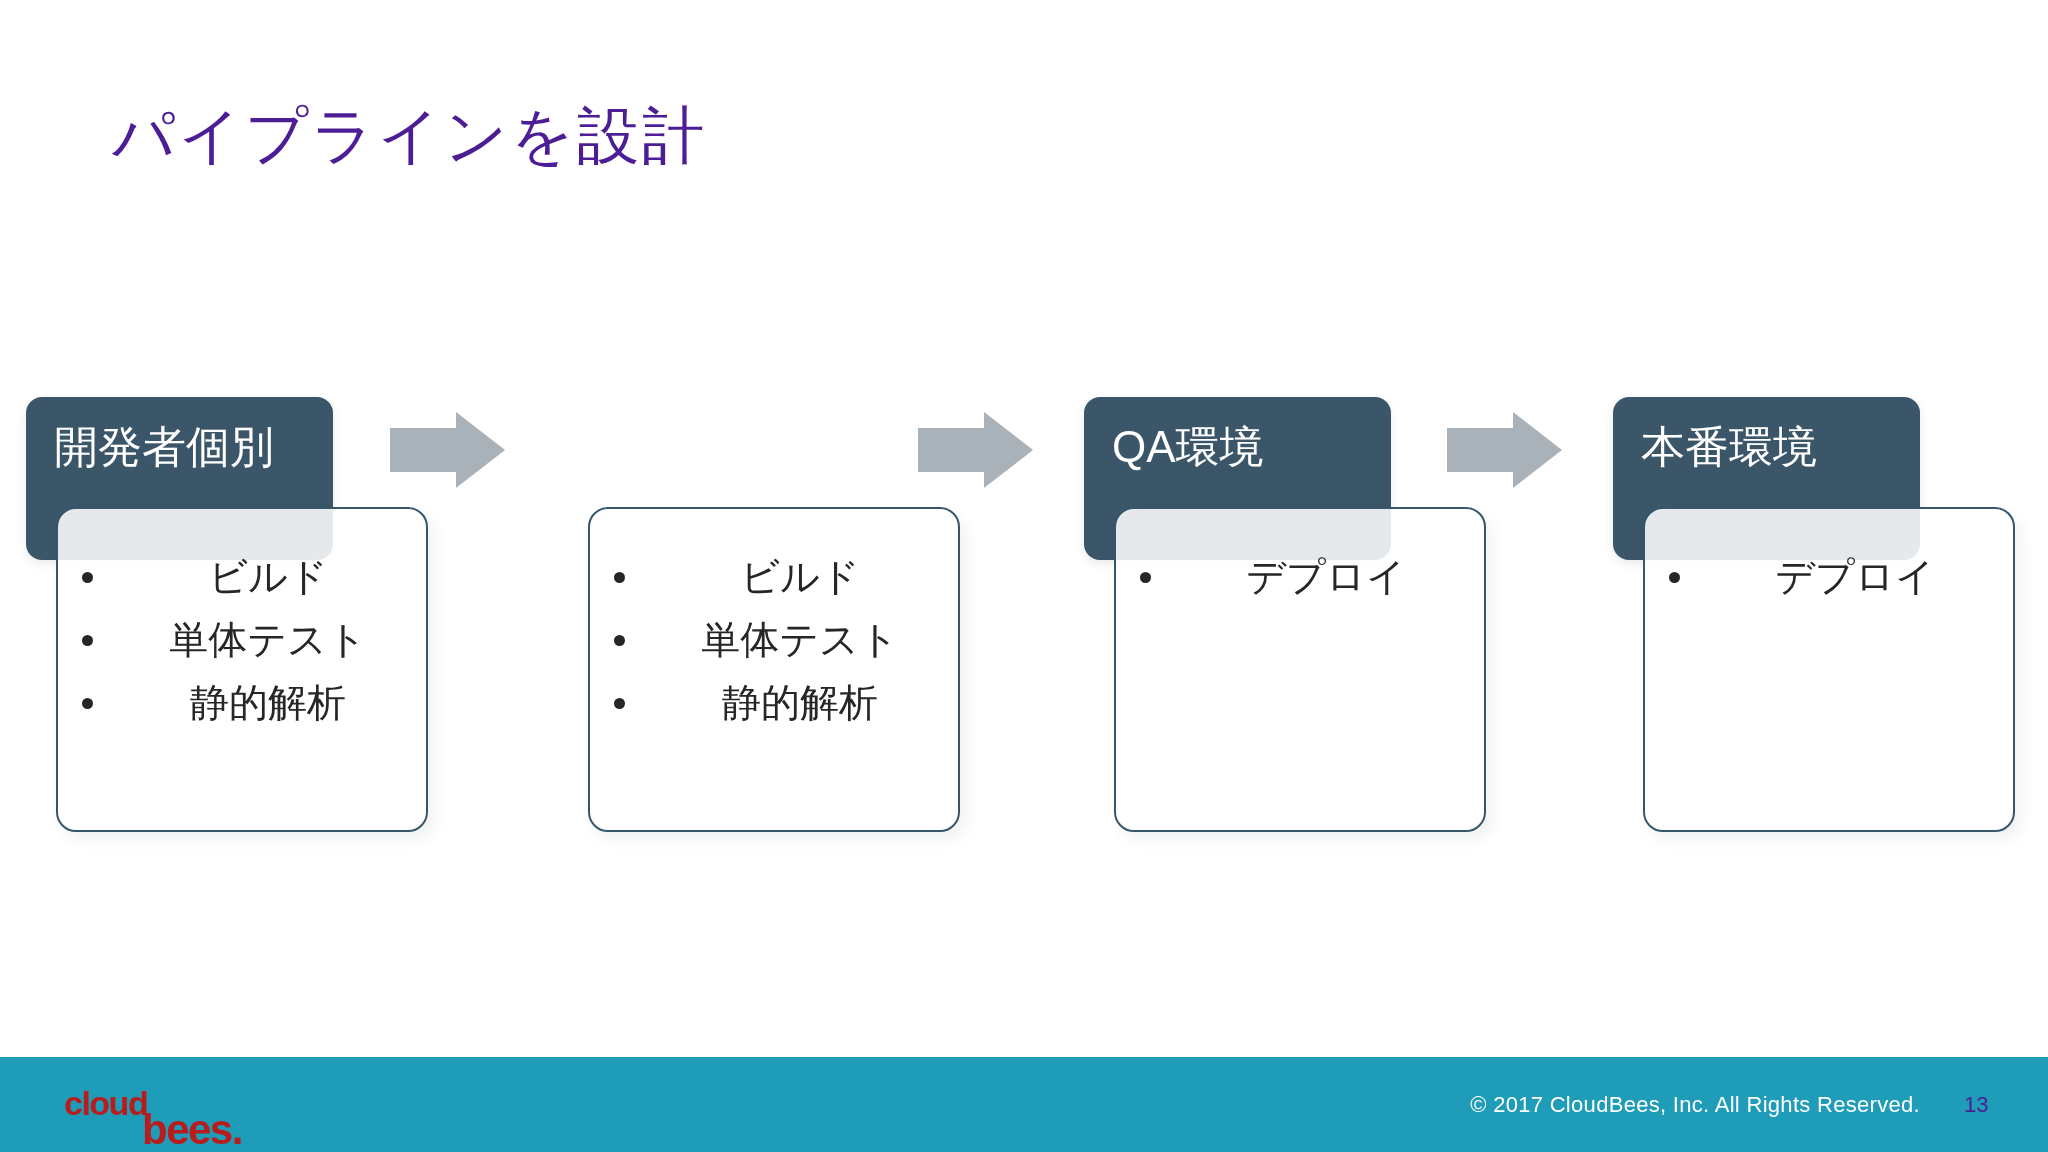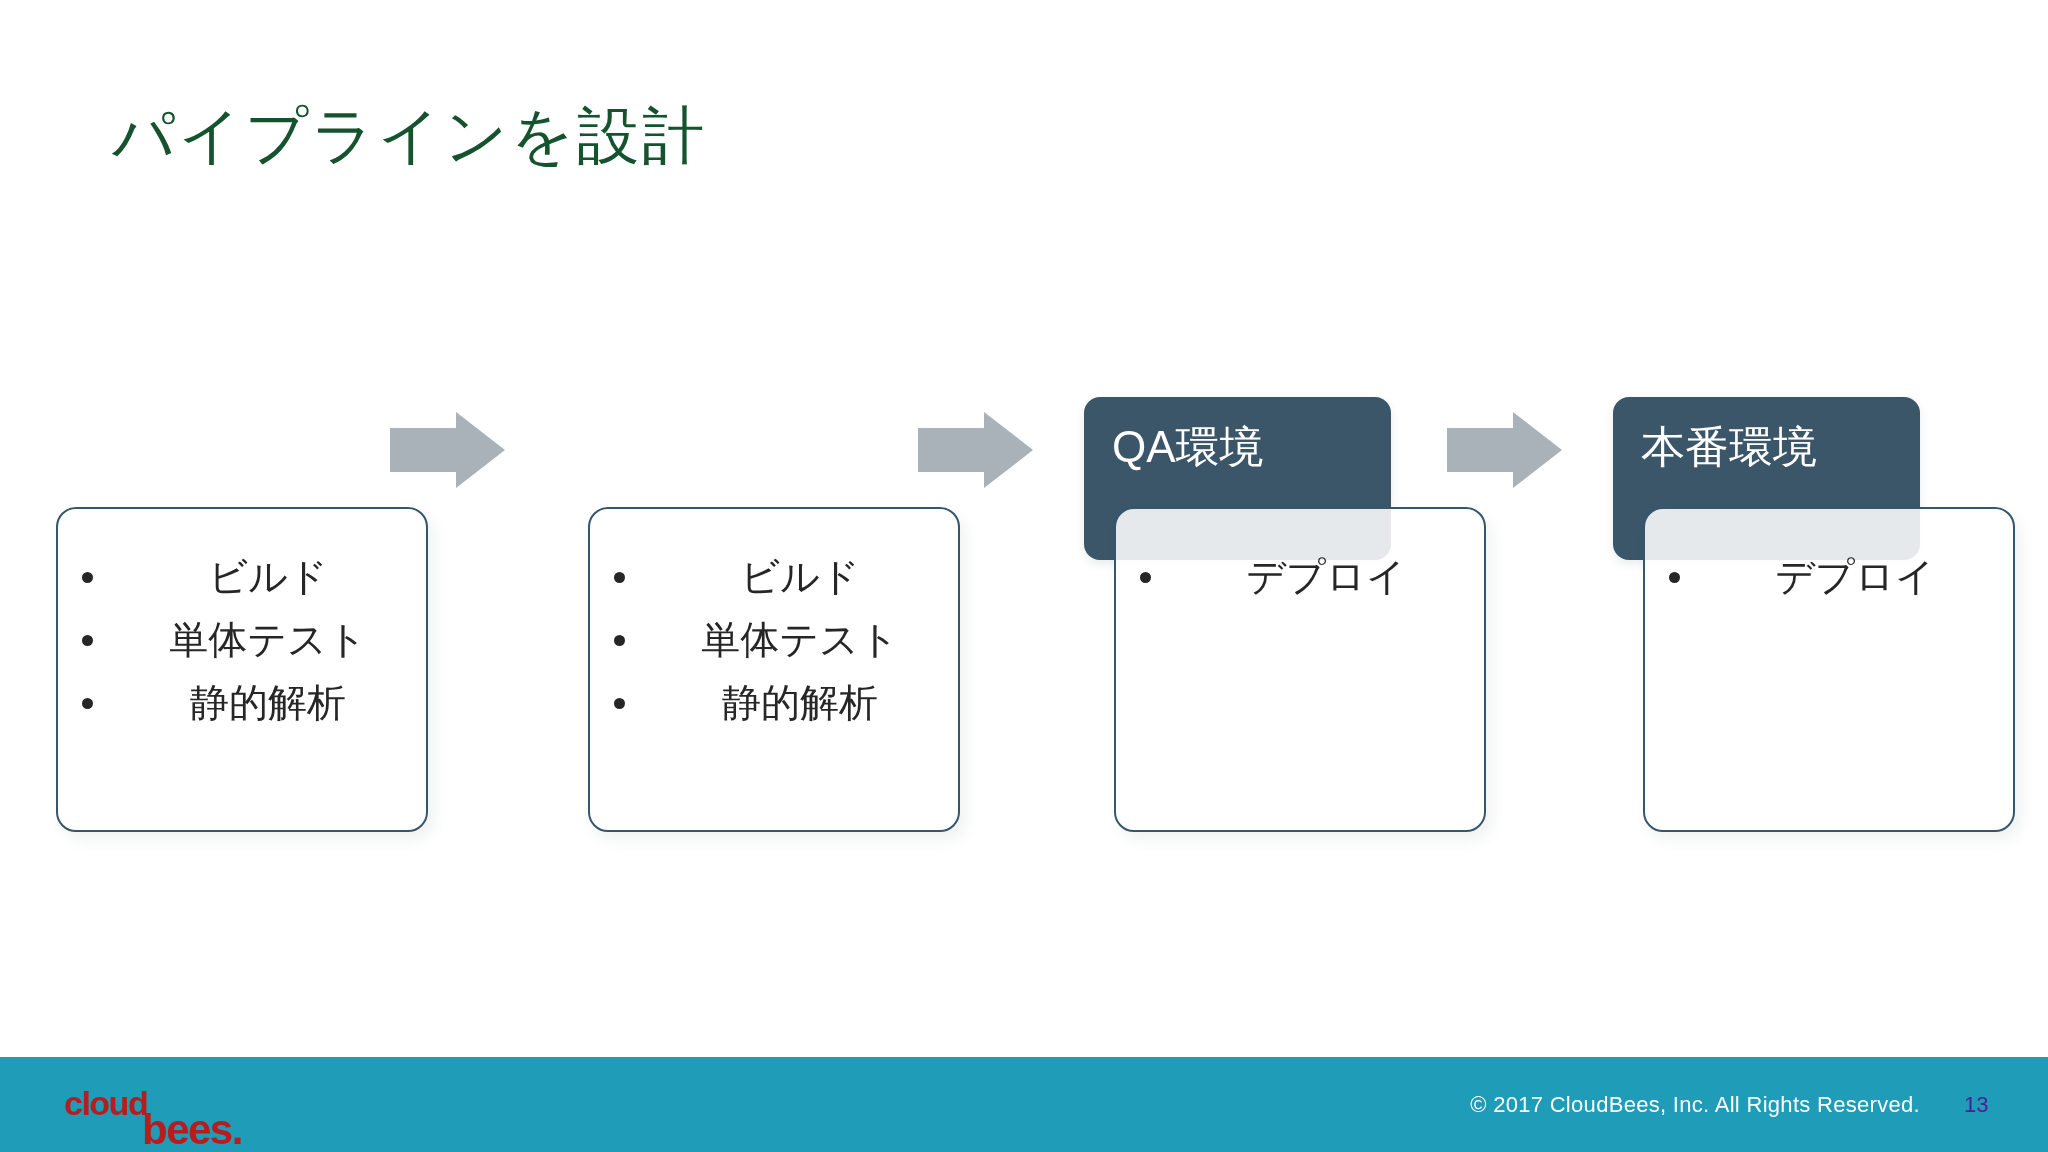--- a/index.html
+++ b/index.html
@@ -4,21 +4,21 @@
 <style>
   html,body{margin:0;padding:0;}
   body{
     width:2048px;height:1152px;position:relative;overflow:hidden;
     background:#ffffff;
     font-family:"Liberation Sans","DejaVu Sans",sans-serif;
   }
   
   .slide-title{
     position:absolute;left:112px;top:100px;
-    font-size:62px;line-height:1.15;color:#14532d;
+    font-size:62px;line-height:1.15;color:#4c1d95;
     letter-spacing:3px;font-weight:400;
   }
   
   .stage{position:absolute;top:397px;width:410px;height:445px;}
   .stage-header{
     position:absolute;left:0;top:0;width:307px;height:163px;
     background:#3B5569;border-radius:16px;
     box-shadow:0 4px 10px rgba(40,60,75,0.10);
   }
   .stage-header .stage-title{
@@ -70,20 +70,23 @@
     position:absolute;left:1964px;top:1092px;
     font-size:22px;color:#4c1d95;
   }
 </style>
 </head>
 <body>
 
 <div class="slide-title">パイプラインを設計</div>
 
 <div class="stage" style="left:26px">
+  <div class="stage-header">
+    <span class="stage-title">開発者個別</span>
+  </div>
   <div class="stage-body">
     <ul class="stage-list">
       <li>ビルド</li>
       <li>単体テスト</li>
       <li>静的解析</li>
     </ul>
   </div>
 </div>
 
 <div class="flow-arrow" style="left:390px">

